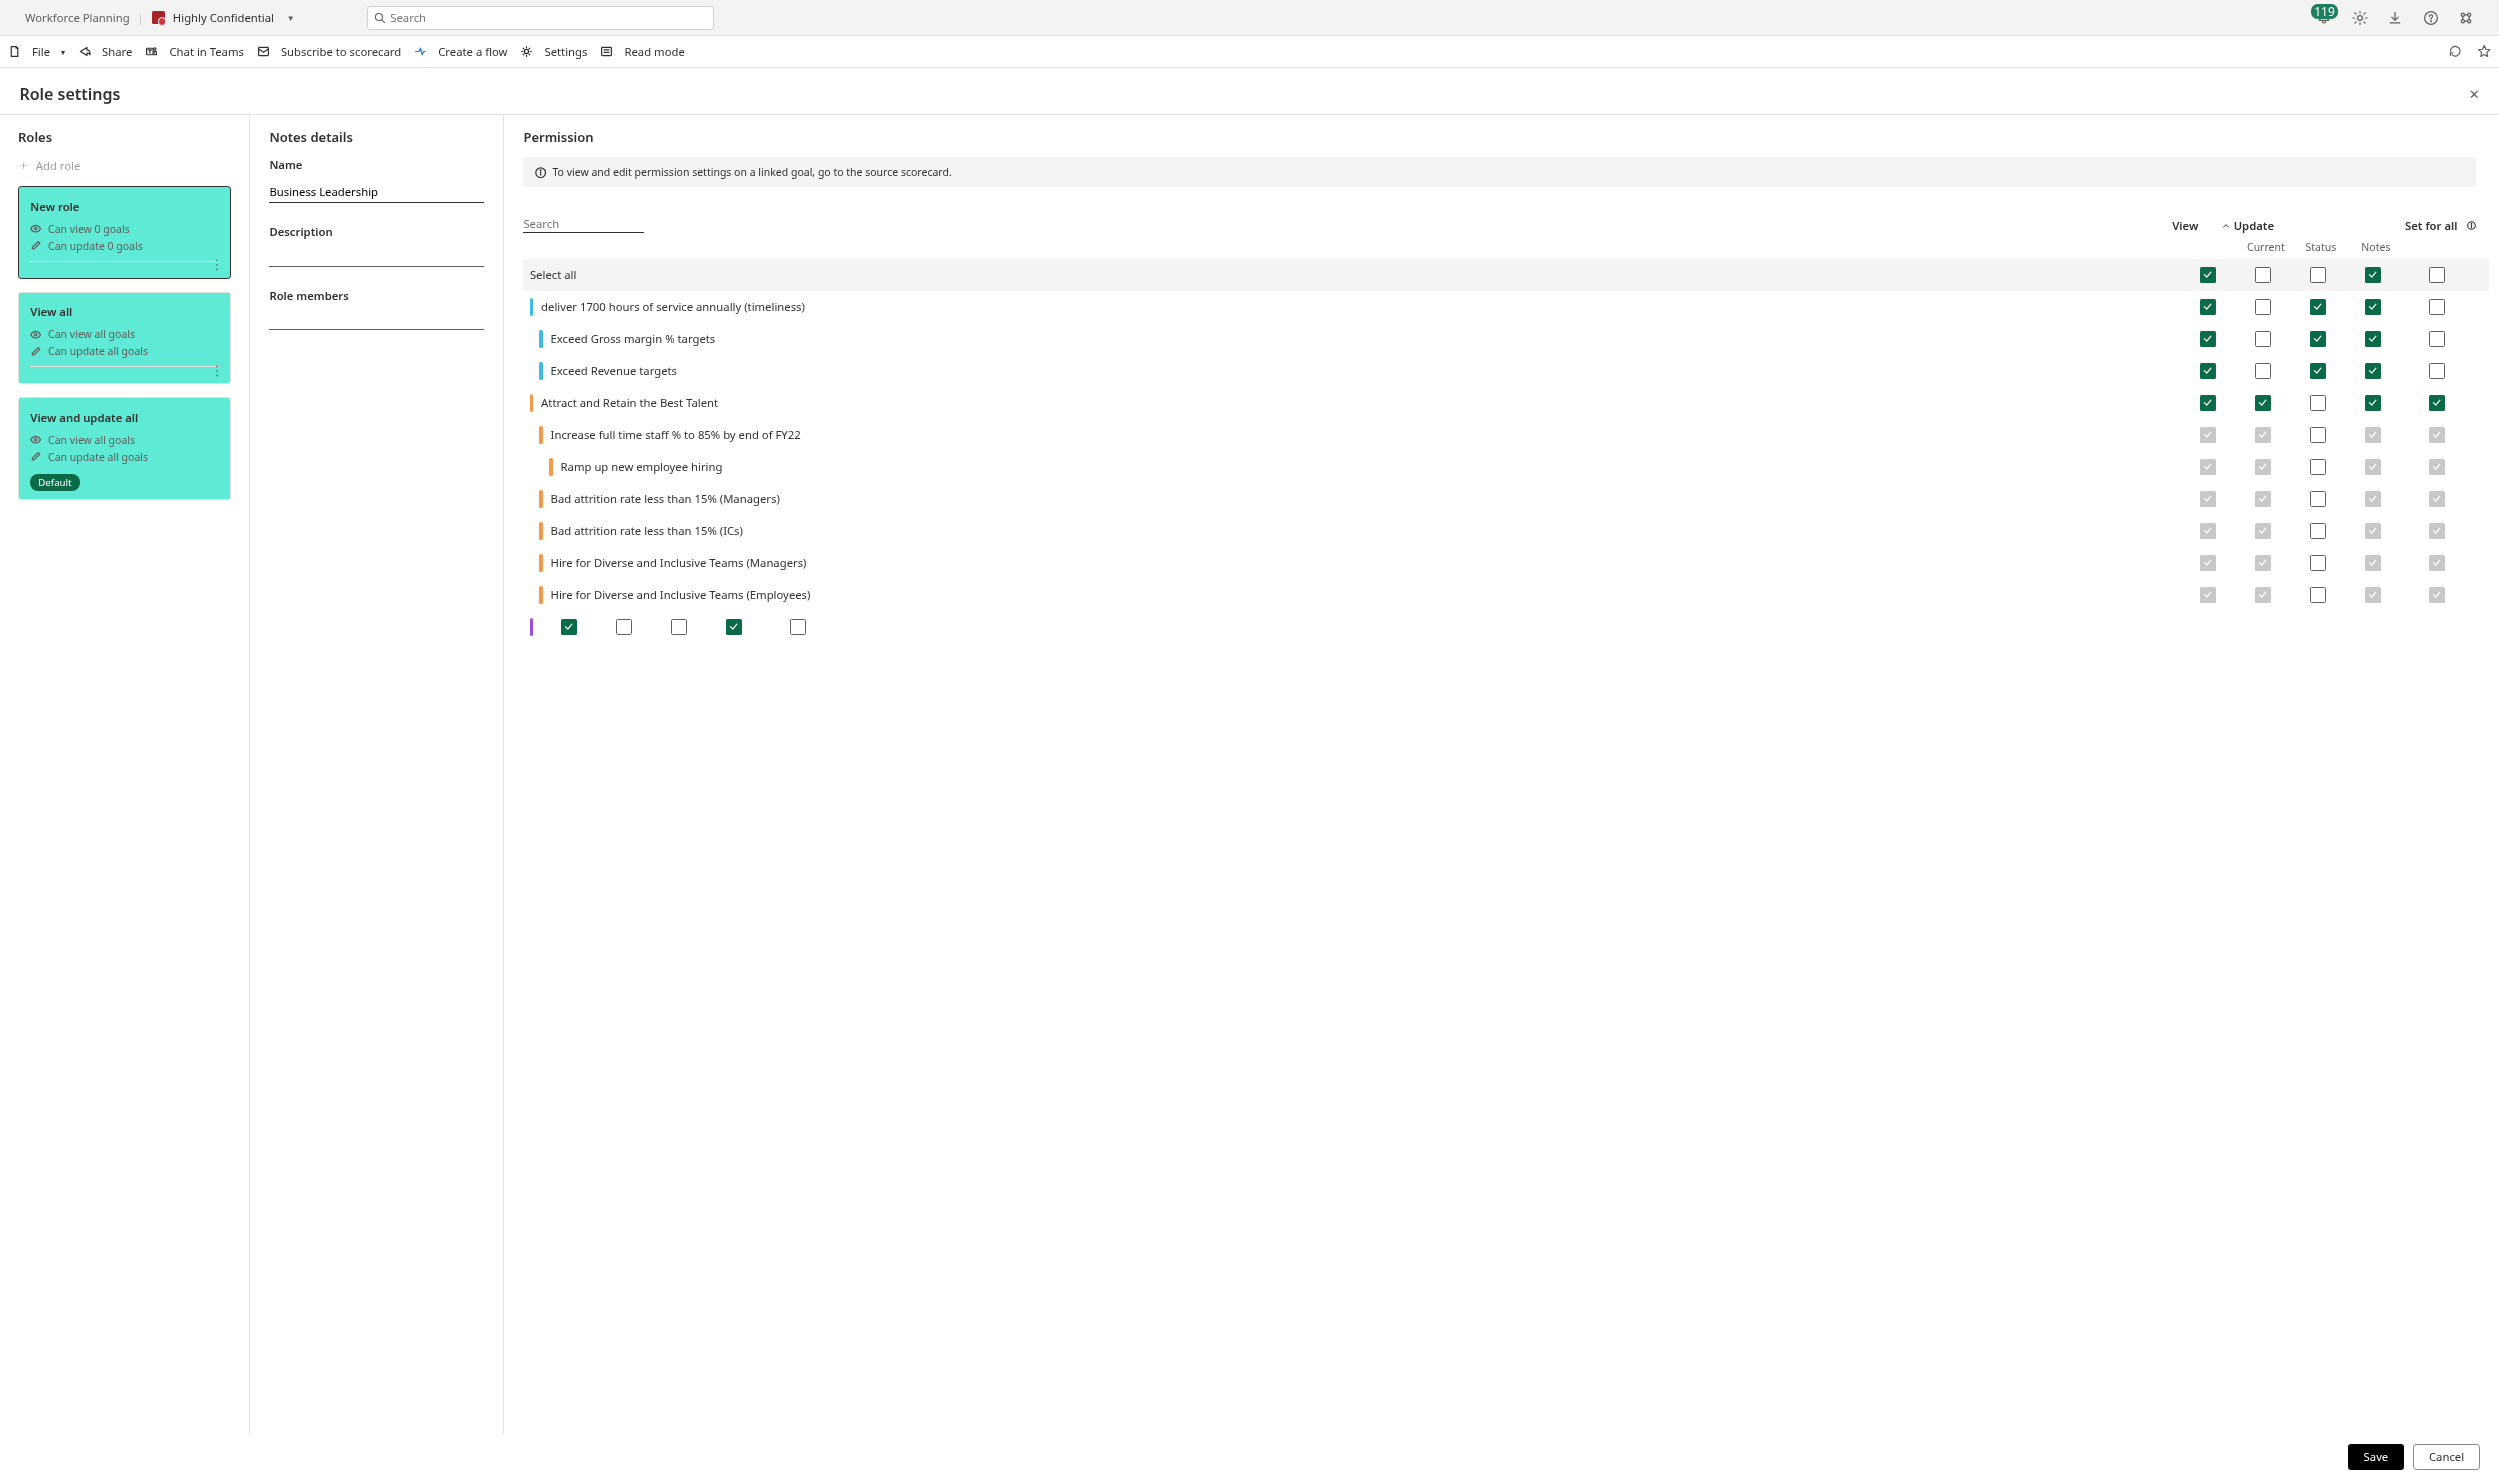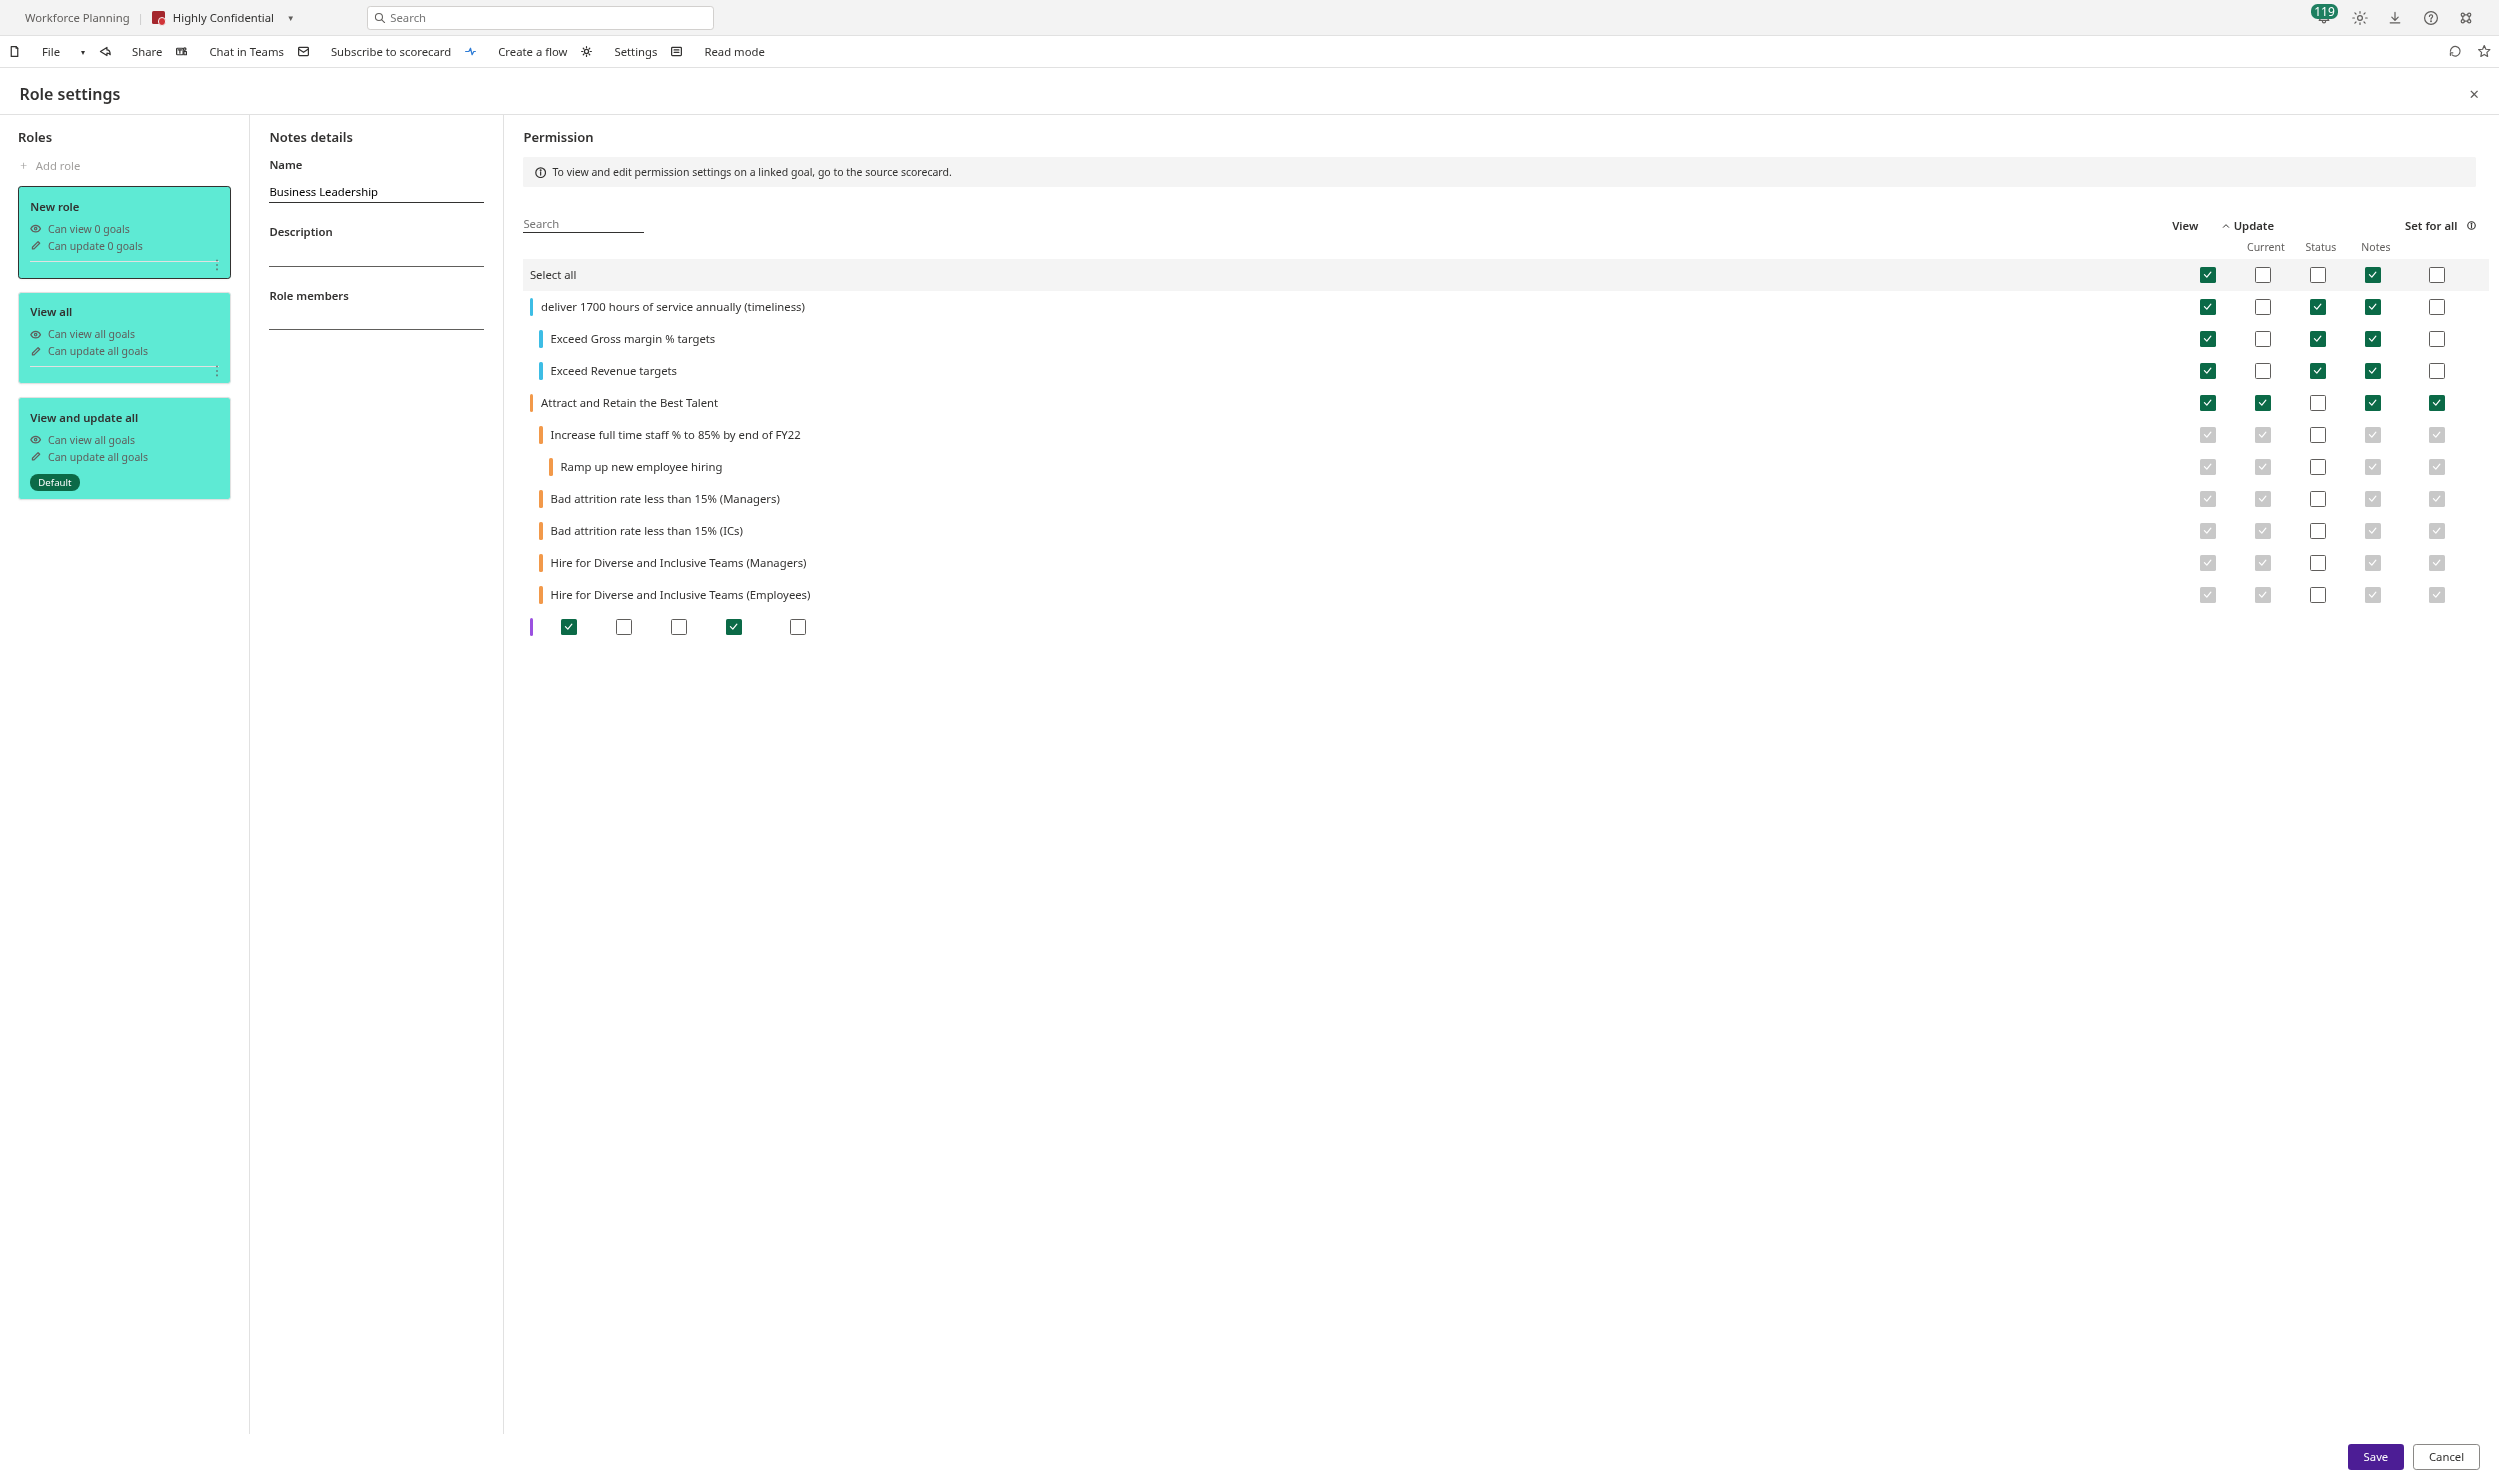--- a/index.html
+++ b/index.html
@@ -16,21 +16,21 @@
 .titlebar .spacer1 { width: 56px; }
 .titlebar .search { flex: 0 0 347px; height: 24px; background: #fff; border: 0.8px solid #d2d0ce; border-radius: 3.2px; display: flex; align-items: center; padding: 0 6.5px; gap: 4.8px; color: #605e5c; }
 .titlebar .search svg { width: 11.3px; height: 11.3px; }
 .titlebar .search input { border: none; outline: none; flex: 1; font-size: 11.3px; color: #605e5c; background: transparent; }
 .titlebar .right { margin-left: auto; display: flex; align-items: center; gap: 19.4px; }
 .titlebar .right .ticon { width: 16px; height: 16px; display: flex; align-items: center; justify-content: center; color: #605e5c; position: relative; }
 .titlebar .right .badge { position: absolute; top: -5.6px; right: -5.6px; background: #1e7f60; color: #fff; font-size: 12px; padding: 0.8px 3.2px; border-radius: 6.5px; line-height: 1.1; }
 
 
 .cmdbar { height: 32px; display: flex; align-items: center; padding: 0 8px; gap: 13px; border-bottom: 0.8px solid #e1e1e1; background: #fff; }
-.cmdbar .cmd { display: flex; align-items: center; gap: 21px; color: #323130; font-size: 11.3px; cursor: pointer; }
+.cmdbar .cmd { display: flex; align-items: center; gap: 11px; color: #323130; font-size: 11.3px; cursor: pointer; }
 .cmdbar .cmd svg { width: 13px; height: 13px; }
 .cmdbar .right { margin-left: auto; display: flex; align-items: center; gap: 14.5px; }
 .cmdbar .ricon { width: 14.5px; height: 14.5px; display: flex; align-items: center; justify-content: center; color: #605e5c; }
 
 
 .panelhdr { display: flex; align-items: center; padding: 14.5px 19.4px 9.7px 19.4px; }
 .panelhdr .title { font-size: 16px; font-weight: 600; }
 .panelhdr .close { margin-left: auto; font-size: 13px; color: #605e5c; cursor: pointer; }
 
 
@@ -84,21 +84,21 @@
 .cb { width: 16px; height: 16px; border-radius: 1.6px; display: flex; align-items: center; justify-content: center; cursor: pointer; }
 .cb.off { border: 0.8px solid #605e5c; background: #fff; }
 .cb.on { background: #0b6a47; color: #fff; }
 .cb.on svg { width: 11.3px; height: 11.3px; }
 .cb.dis-on { background: #c8c8c8; color: #fff; }
 .cb.dis-on svg { width: 11.3px; height: 11.3px; }
 
 
 .footer { height: 45px; display: flex; align-items: center; justify-content: flex-end; gap: 9.7px; padding: 0 19.4px; border-top: 0; }
 .btn { height: 26px; padding: 0 14.5px; border-radius: 3.2px; font-size: 11.3px; cursor: pointer; border: 0.8px solid transparent; }
-.btn.primary { background: #4c1d95; color: #fff; }
+.btn.primary { background: #000000; color: #fff; }
 .btn.secondary { background: #fff; color: #323130; border: 0.8px solid #8a8886; }
 
 svg { stroke: currentColor; fill: none; stroke-width: 1.5; stroke-linecap: round; stroke-linejoin: round; }
 </style>
 </head>
 <body>
 
 <div class="titlebar">
   <span class="app-name">Workforce Planning</span>
   <span class="divider">|</span>

